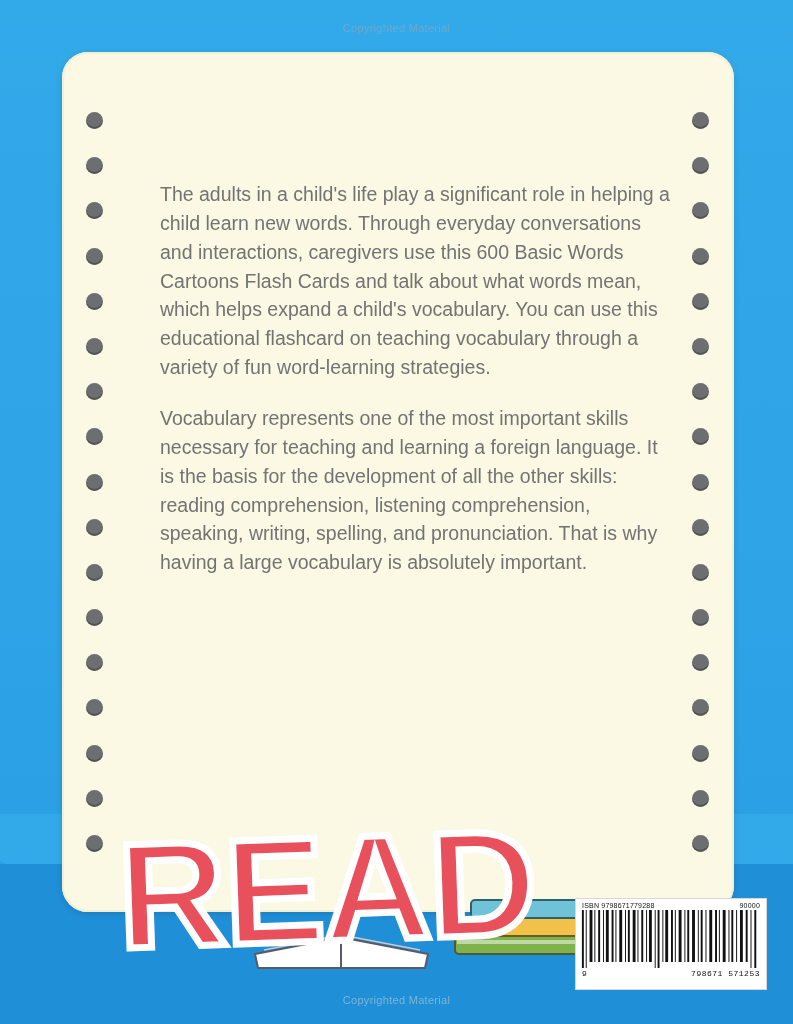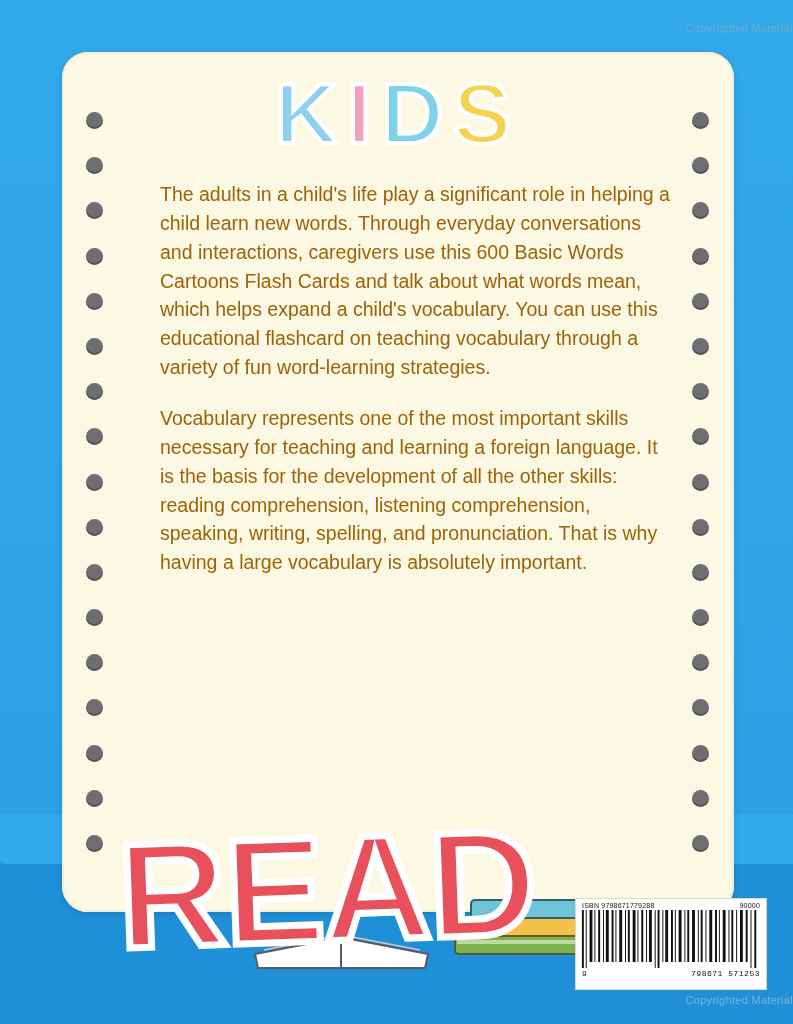--- a/index.html
+++ b/index.html
@@ -31,21 +31,21 @@
   .bg-wave {
     position: absolute;
     left: -20px; bottom: 120px; width: 840px; height: 90px;
     background: #32a9e9;
     border-bottom-left-radius: 60% 70px;
     border-bottom-right-radius: 55% 60px;
   }
   .copyright-top, .copyright-bottom {
     position: absolute;
     width: 100%;
-    text-align: right;
+    text-align: center;
     color: #6fa9c9;
     font-size: 11px;
     letter-spacing: .3px;
   }
   .copyright-top { top: 22px; }
   .copyright-bottom { bottom: 18px; color: #7fb4d2; }
 
   
   .sheet {
     position: absolute;
@@ -102,21 +102,21 @@
   .title .l2 { color: #f4a0c0; }
   .title .l3 { color: #7fd3e8; }
   .title .l4 { color: #f6d34f; }
 
   
   .copy {
     position: absolute;
     left: 98px;
     top: 128px;
     width: 510px;
-    color: #a16207;
+    color: #737373;
     font-size: 19.5px;
     line-height: 1.48;
   }
   .copy p { margin: 0 0 22px 0; }
 
   
   .read-word {
     position: absolute;
     left: 118px;
     bottom: 60px;
@@ -224,23 +224,20 @@
       <div class="hole"></div>
       <div class="hole"></div>
       <div class="hole"></div>
       <div class="hole"></div>
       <div class="hole"></div>
       <div class="hole"></div>
       <div class="hole"></div>
       <div class="hole"></div>
     </div>
 
-    <div class="title">
-      <span class="l1">K</span><span class="l2">I</span><span class="l3">D</span><span class="l4">S</span>
-    </div>
 
     <div class="copy">
       <p>The adults in a child's life play a significant role in helping a child learn new words. Through everyday conversations and interactions, caregivers use this 600 Basic Words Cartoons Flash Cards and talk about what words mean, which helps expand a child's vocabulary. You can use this educational flashcard on teaching vocabulary through a variety of fun word-learning strategies.</p>
       <p>Vocabulary represents one of the most important skills necessary for teaching and learning a foreign language. It is the basis for the development of all the other skills: reading comprehension, listening comprehension, speaking, writing, spelling, and pronunciation. That is why having a large vocabulary is absolutely important.</p>
     </div>
   </div>
 
   
   <svg class="open-book-floor" viewBox="0 0 185 70">
     <path d="M5 52 L88 36 L92 40 L92 66 L8 66 Z" fill="#ffffff" stroke="#5a5a66" stroke-width="2"></path>

